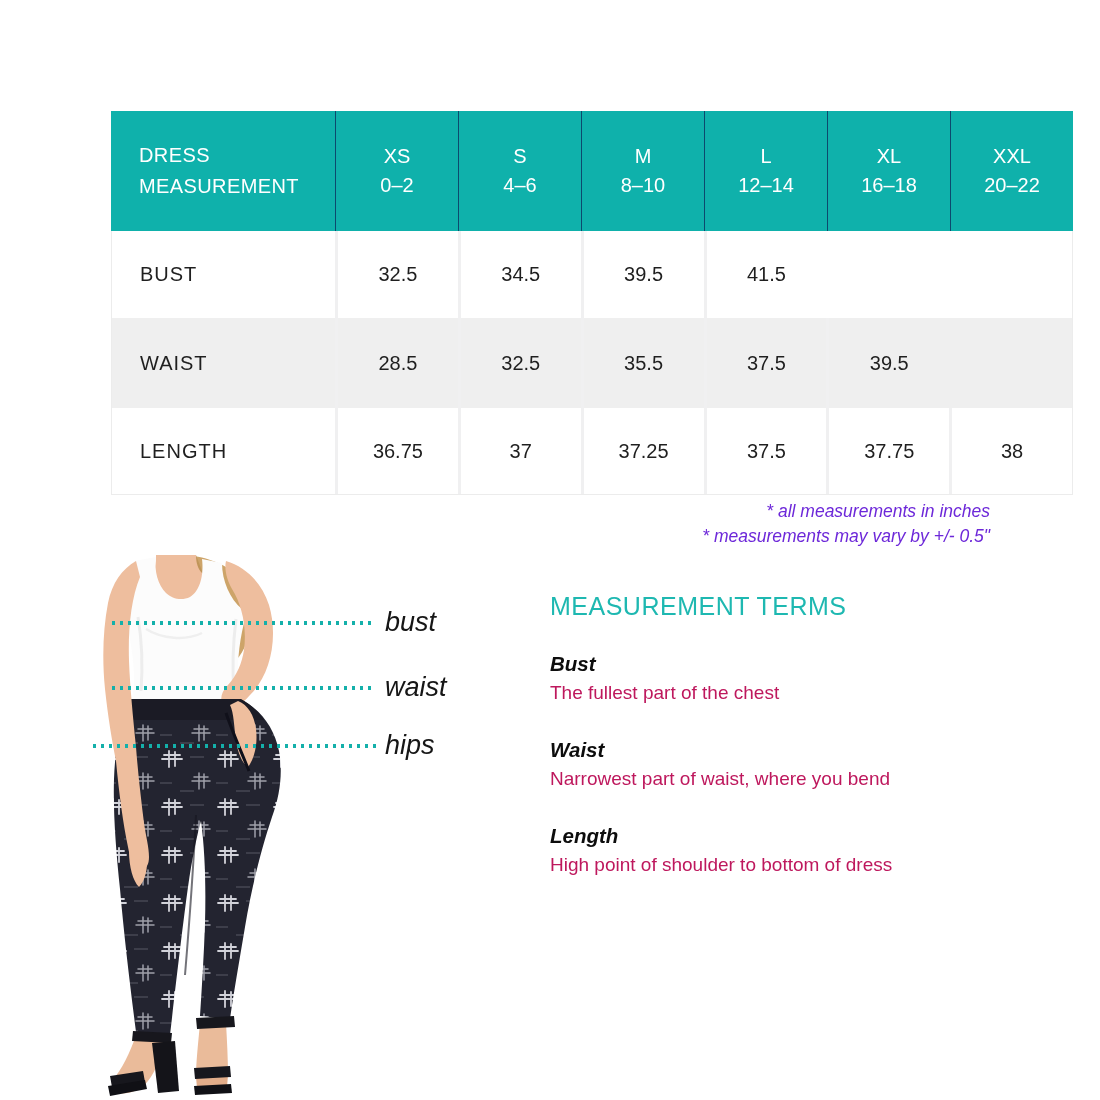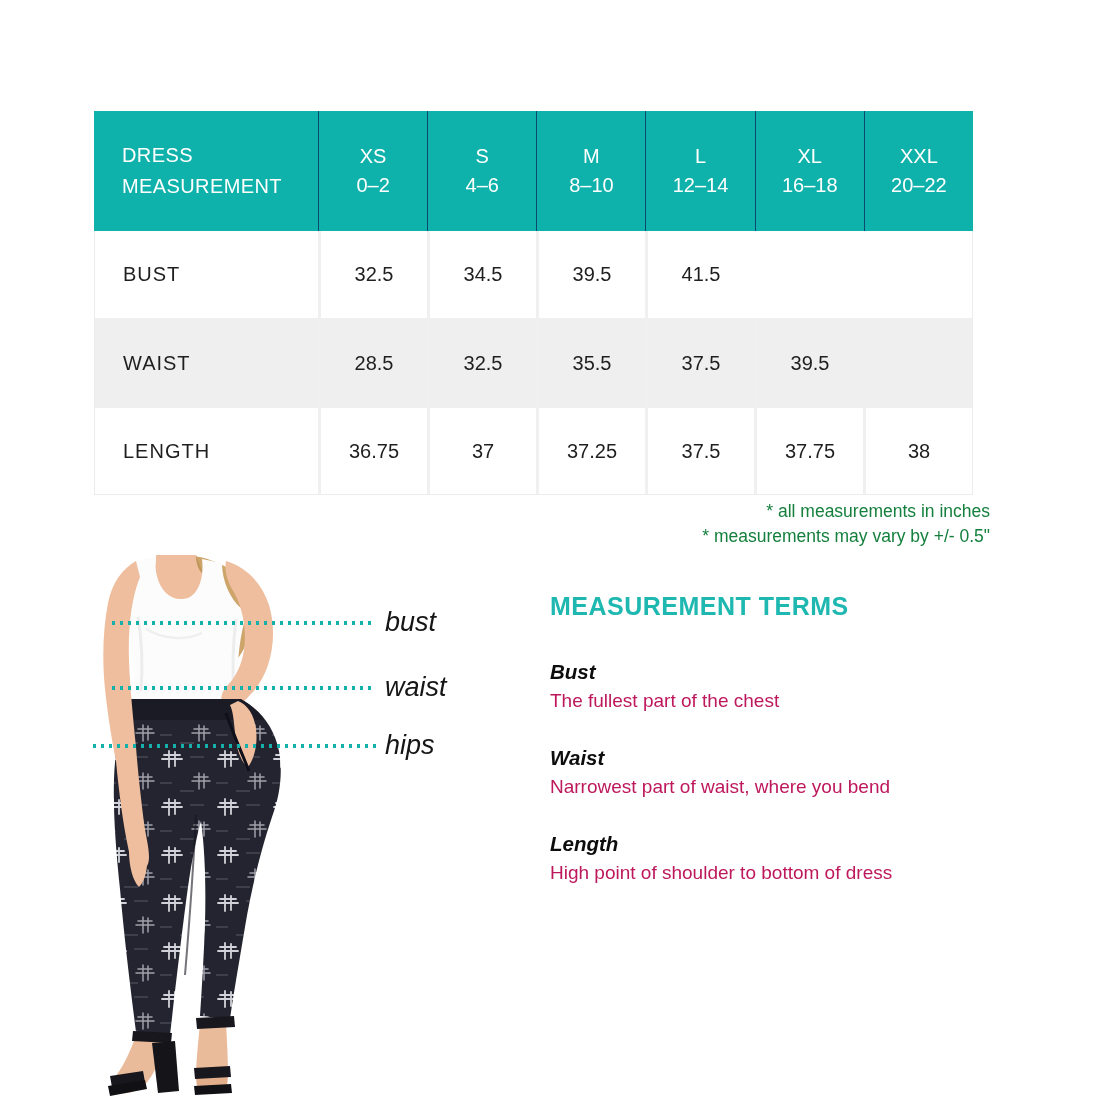--- a/index.html
+++ b/index.html
@@ -10,50 +10,50 @@
     --ink:#1f1f1f;
     --skin:#eebe9e;
     --skin-dark:#e2ad8a;
   }
   *{margin:0;padding:0;box-sizing:border-box;}
   html,body{width:1100px;height:1100px;background:#fff;}
   body{font-family:"Liberation Sans", sans-serif;color:var(--ink);}
   .page{position:relative;width:1100px;height:1100px;background:#fff;overflow:hidden;}
 
   
-  .size-table{position:absolute;left:94px;top:111px;width:879px;}
+  .size-table{position:absolute;left:111px;top:111px;width:962px;}
   .thead{display:grid;grid-template-columns:224px repeat(6,1fr);height:120px;}
   .th{background:var(--teal);color:#fff;display:flex;flex-direction:column;justify-content:center;font-size:20px;}
   .th-first{padding-left:28px;line-height:31px;letter-spacing:.4px;}
   .th-size{align-items:center;text-align:center;line-height:29px;border-left:1px solid #0c4a6e;}
   .tbody{border:1px solid #ececec;border-top:none;}
   .trow{display:grid;grid-template-columns:223px repeat(6,1fr);}
   .trow.r0{height:87px;}
   .trow.r1{height:90px;background:var(--gray-row);}
   .trow.r2{height:86px;}
   .td{display:flex;align-items:center;justify-content:center;font-size:20px;color:var(--ink);border-left:3px solid var(--sep);}
   .td-label{justify-content:flex-start;padding-left:28px;letter-spacing:1px;border-left:none;}
 
   
-  .footnotes{position:absolute;top:499px;right:110px;text-align:right;font-size:17.5px;color:#15803d;line-height:24.5px;}
+  .footnotes{position:absolute;top:499px;right:110px;text-align:right;font-style:italic;font-size:17.5px;color:#6d28d9;line-height:24.5px;}
 
   
   .figure-wrap{position:absolute;left:100px;top:555px;width:330px;height:545px;}
   .dotline{position:absolute;height:4px;background-image:repeating-linear-gradient(90deg,#14b0aa 0,#14b0aa 3.5px,transparent 3.5px,transparent 8px);}
   .dot-bust{left:112px;top:621px;width:264px;}
   .dot-waist{left:112px;top:686px;width:264px;}
   .dot-hips{left:93px;top:744px;width:283px;}
   .measure-label{position:absolute;font-style:italic;font-size:27px;color:#161616;}
   .lbl-bust{left:385px;top:607px;}
   .lbl-waist{left:385px;top:672px;}
   .lbl-hips{left:385px;top:730px;}
 
   
   .terms{position:absolute;left:550px;top:592px;width:460px;}
-  .terms-heading{font-size:25px;font-weight:bold;color:var(--teal-light);letter-spacing:.5px;margin-bottom:36px;}
+  .terms-heading{font-size:25px;font-weight:normal;color:var(--teal-light);letter-spacing:.5px;margin-bottom:28px;}
   .term-block{margin-bottom:28px;}
   .term-name{font-size:20.5px;font-weight:bold;font-style:italic;color:#0d0d0d;line-height:29px;}
   .term-def{font-size:19px;color:#be185d;line-height:29px;}
 </style>
 </head>
 <body>
 
 <div class="page">
 
   <div class="size-table">

